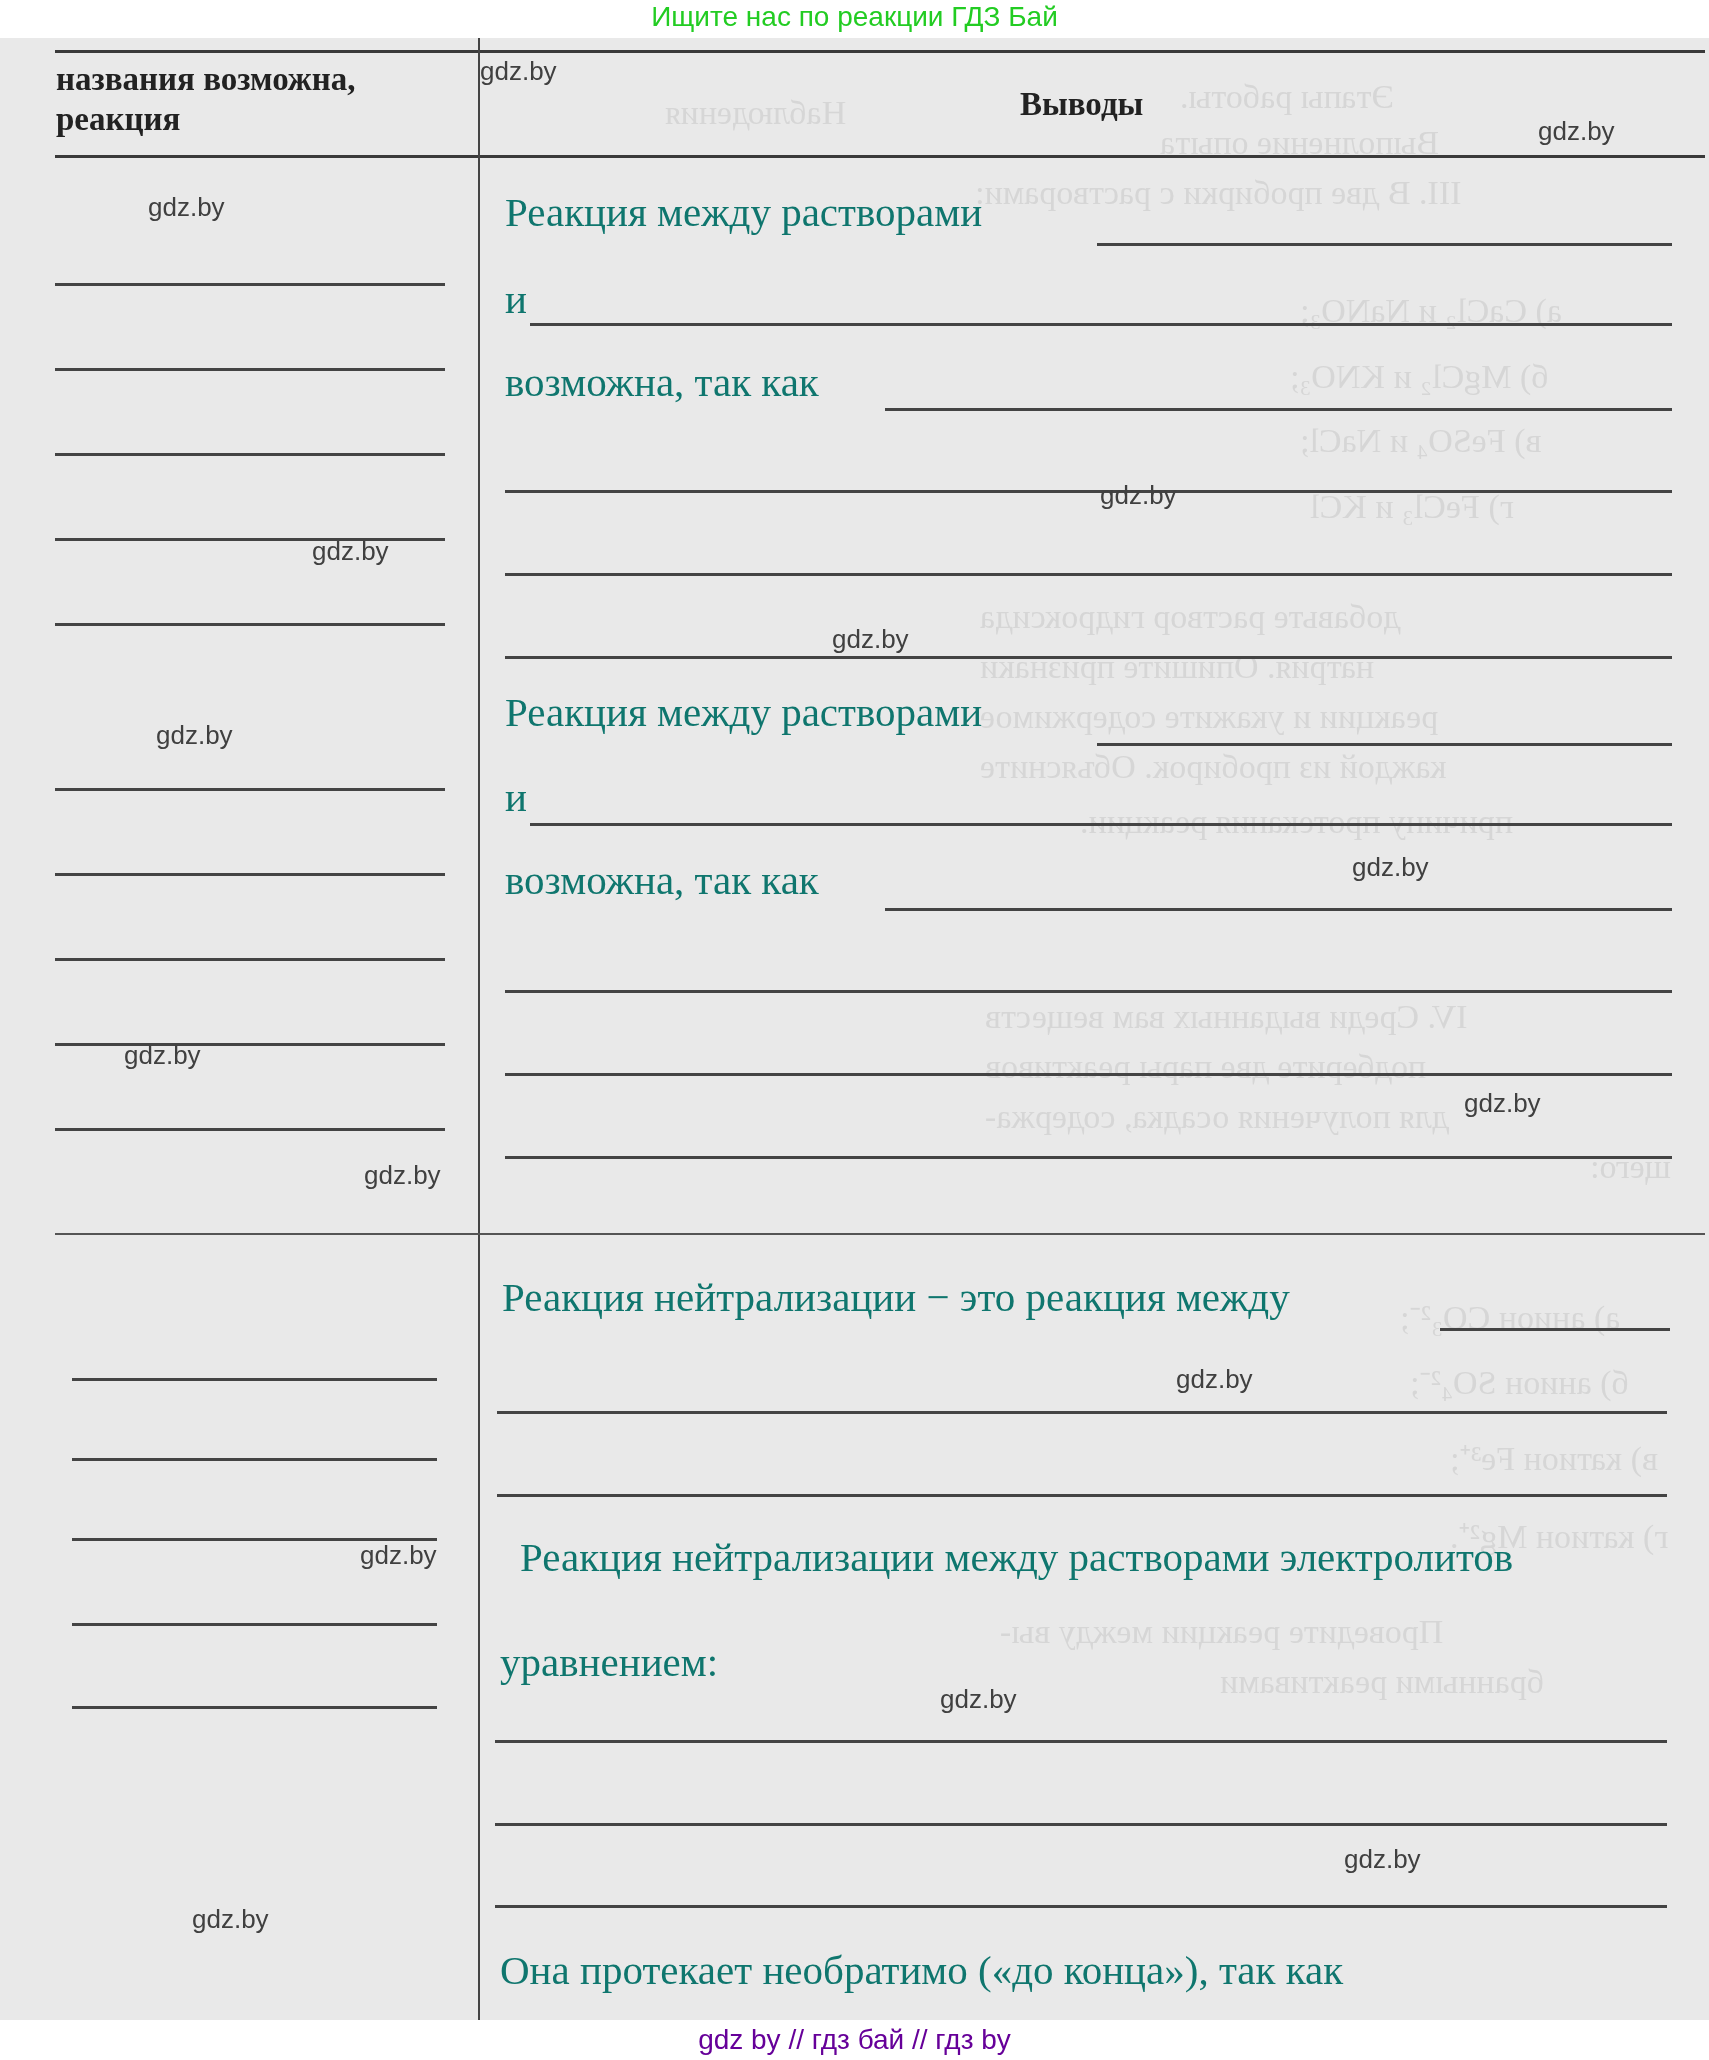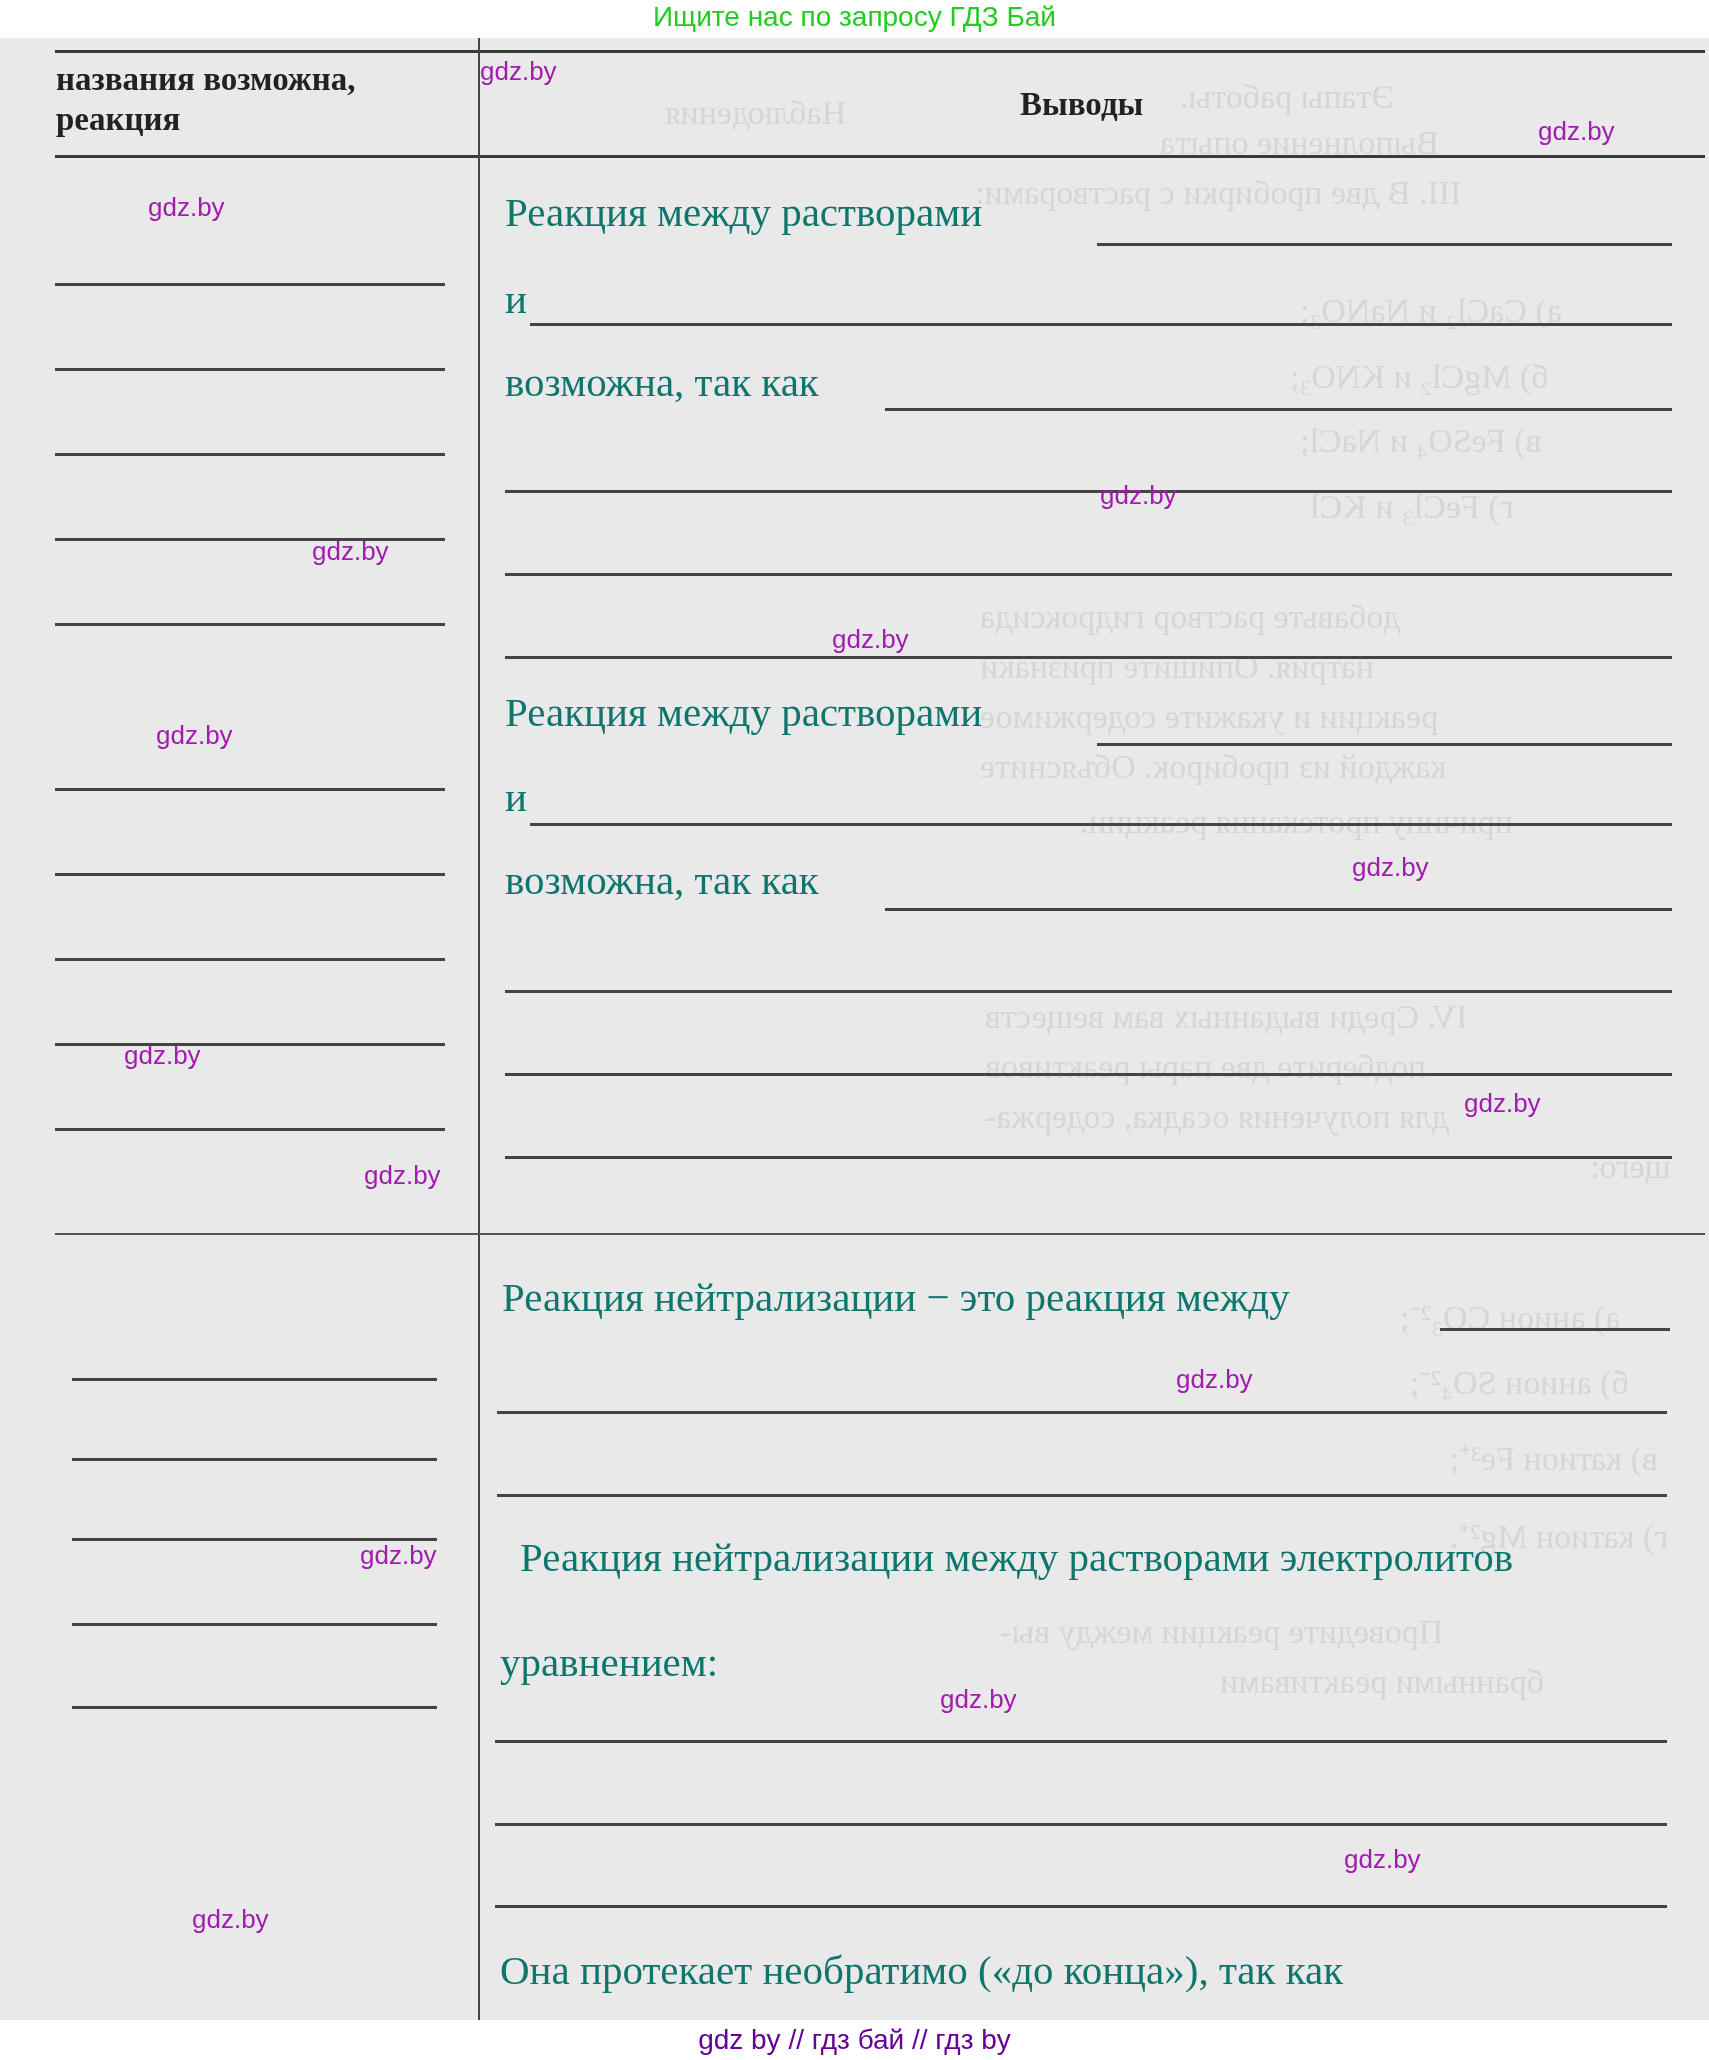--- a/index.html
+++ b/index.html
@@ -6,27 +6,27 @@
   body { width:1709px; height:2060px; background:#ffffff; position:relative; overflow:hidden; font-family:"DejaVu Serif", serif; }
   .banner { position:absolute; left:0; top:0; width:1709px; height:38px; background:#fff; text-align:center; font-family:"Liberation Sans", sans-serif; font-size:28px; color:#22cc22; line-height:34px; }
   .footer { position:absolute; left:0; top:2020px; width:1709px; height:40px; background:#fff; text-align:center; font-family:"Liberation Sans", sans-serif; font-size:28px; color:#660099; line-height:40px; }
   .page { position:absolute; left:0; top:38px; width:1709px; height:1982px; background:#e9e9e9; overflow:hidden; }
   .ghost { position:absolute; color:#d6d6d6; font-family:"Liberation Serif", serif; font-size:34px; transform:scaleX(-1); white-space:nowrap; }
   .hline { position:absolute; height:3px; background:#3a3a3a; }
   .vline { position:absolute; width:2px; background:#444; }
   .head-text { position:absolute; font-family:"Liberation Serif", serif; font-weight:bold; font-size:33px; color:#222; line-height:40px; }
   .txt { position:absolute; font-family:"Liberation Serif", serif; font-size:41px; color:#0f766e; white-space:nowrap; }
   .just { position:absolute; font-family:"Liberation Serif", serif; font-size:41px; color:#2a2a2a; display:flex; justify-content:space-between; }
-  .wm { position:absolute; font-family:"Liberation Sans", sans-serif; font-size:26px; color:#a21caf; }
+  .wm { position:absolute; font-family:"Liberation Sans", sans-serif; font-size:26px; color:#404040; }
   .blank { position:absolute; height:3px; background:#444; }
 </style>
 </head>
 <body>
 
-<div class="banner">Ищите нас по запросу ГДЗ Бай</div>
+<div class="banner">Ищите нас по реакции ГДЗ Бай</div>
 
 <div class="page">
 
   <div class="ghost" style="left:1180px; top:40px;">Этапы работы.</div>
   <div class="ghost" style="left:1160px; top:86px;">Выполнение опыта</div>
   <div class="ghost" style="left:665px; top:56px;">Наблюдения</div>
   <div class="ghost" style="left:975px; top:136px;">III. В две пробирки с растворами:</div>
   <div class="ghost" style="left:1300px; top:254px;">а) CaCl₂ и NaNO₃;</div>
   <div class="ghost" style="left:1290px; top:320px;">б) MgCl₂ и KNO₃;</div>
   <div class="ghost" style="left:1300px; top:384px;">в) FeSO₄ и NaCl;</div>

